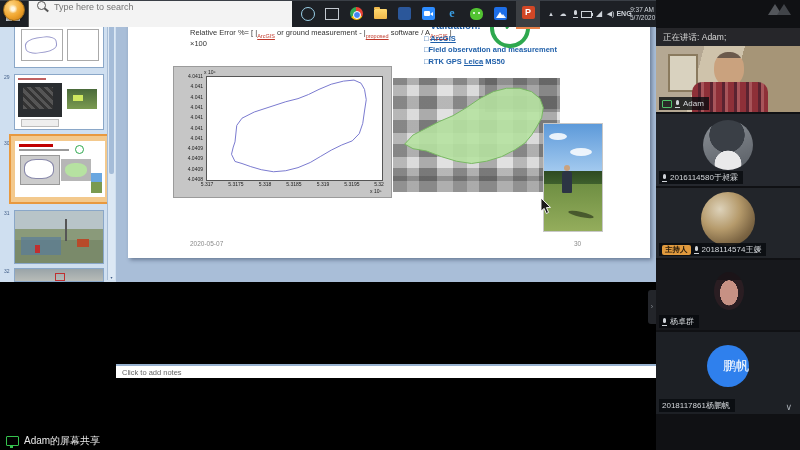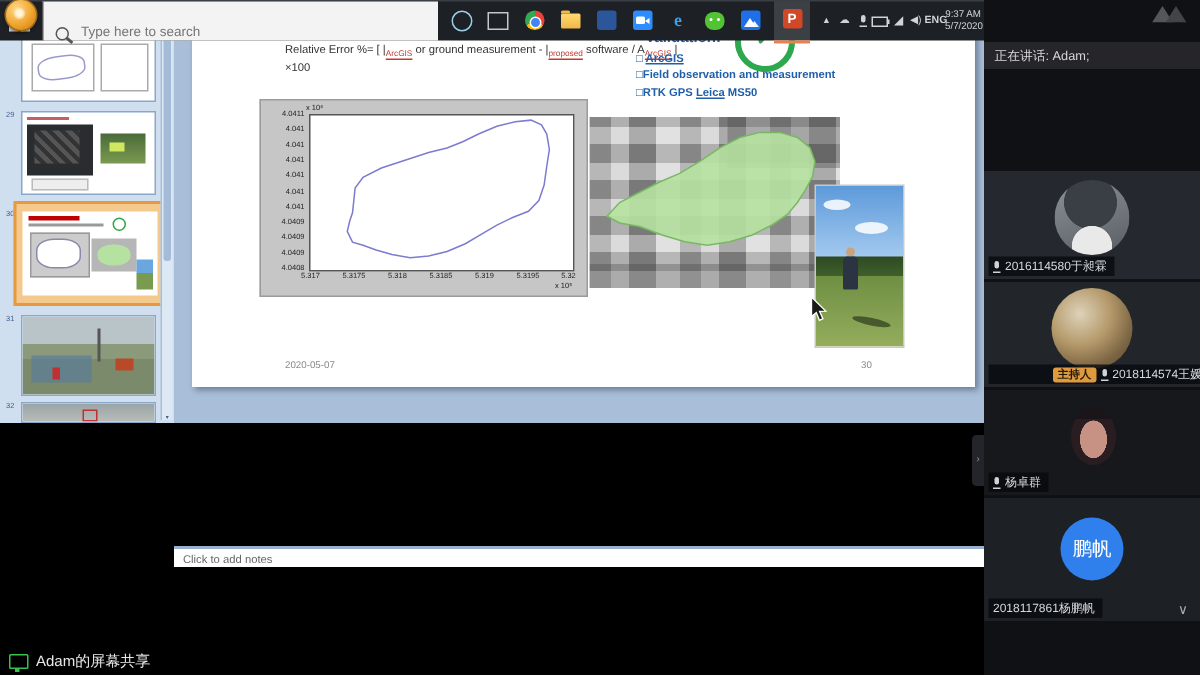--- a/index.html
+++ b/index.html
@@ -100,21 +100,21 @@
   #statusbar{left:0;top:378;width:656px;height:14px;background:linear-gradient(#d8e5f4,#bfd2e8);
     font-size:7px;color:#2f4e73;line-height:14px;}
   .sbsep{display:inline-block;width:1px;height:8px;background:#9fb6d2;margin:0 5px;vertical-align:middle;}
   #zoomtrack{display:inline-block;width:38px;height:3px;background:#9fb6d2;vertical-align:middle;position:relative;margin:0 3px;}
   #zoomthumb{position:absolute;left:16px;top:-2.5px;width:5px;height:8px;background:#eef4fb;border:1px solid #7c99ba;}
   
   #taskbar{left:0;top:392;width:656px;height:26px;background:#1d2025;border-top:1px solid #3a3f46;}
   #startbtn{left:6px;top:6px;width:14px;height:14px;display:grid;grid-template-columns:6px 6px;gap:1.5px;}
   #startbtn i{background:#cdd2d8;display:block;height:6px;}
   #searchbox{left:28px;top:0;width:264px;height:26px;background:#f3f3f3;border-left:1px solid #555;
-    display:flex;align-items:flex-end;box-sizing:border-box;}
+    display:flex;align-items:flex-start;box-sizing:border-box;}
   #mag{width:7px;height:7px;border:1.5px solid #555;border-radius:50%;margin:0 6px 0 8px;position:relative;}
   #mag:after{content:"";position:absolute;left:6px;top:7px;width:5px;height:1.5px;background:#555;transform:rotate(40deg);}
   #searchbox input{border:none;background:transparent;font-size:9px;color:#333;outline:none;width:200px;
     font-family:"Liberation Sans",sans-serif;}
   .tbico{position:absolute;top:5px;width:16px;height:16px;}
   .appsq{width:13px;height:13px;margin:1px auto;border-radius:2px;}
   #cortana{width:12px;height:12px;border:1.5px solid #9ad0e8;border-radius:50%;margin:1px auto;}
   #taskview{width:12px;height:10px;border:1.5px solid #c2c8cf;margin:2px auto;}
   #chromeico{width:13px;height:13px;border-radius:50%;margin:1px auto;position:relative;
     background:conic-gradient(#ea4335 0 33%,#fbbc05 0 66%,#34a853 0 100%);}
@@ -143,37 +143,37 @@
   #sidebar{left:656px;top:0;width:144px;height:450px;background:#101114;}
   #speakbar{left:0;top:28px;width:144px;height:18px;background:#26262a;font-size:8.5px;color:#d8d8d8;
     line-height:18px;padding-left:7px;box-sizing:border-box;}
   .vtile{position:absolute;left:0;width:144px;background:#1f2227;overflow:hidden;}
   .namechip{position:absolute;left:3px;bottom:2px;height:13px;background:rgba(8,10,14,.8);
     display:flex;align-items:center;gap:3px;padding:0 5px 0 3px;font-size:8px;color:#d5d8dc;white-space:nowrap;}
   .micico{display:inline-block;width:5px;height:8px;position:relative;}
   .micico:before{content:"";position:absolute;left:1px;top:0;width:3px;height:5px;border-radius:1.5px;background:#cfd3d8;}
   .micico:after{content:"";position:absolute;left:0;bottom:0;width:5px;height:1px;background:#cfd3d8;box-shadow:2px -1.5px 0 -0.5px #cfd3d8;}
   .scrico{display:inline-block;width:8px;height:6px;border:1px solid #4fc36a;border-radius:1px;}
-  .badge{background:#e09a3e;color:#23180a;font-size:7.5px;padding:0 3px;border-radius:2px;font-weight:bold;margin-left:40px;}
+  .badge{background:#e09a3e;color:#23180a;font-size:7.5px;padding:0 3px;border-radius:2px;font-weight:bold;}
   .avatar{position:absolute;border-radius:50%;}
   #adamvid{background:linear-gradient(105deg,#b5a893 0 30%,#cfc3ab 30% 55%,#a69577 55%);}
   .frame{position:absolute;left:12px;top:8px;width:26px;height:34px;border:2px solid #8a7a5e;background:#d9d2bf;}
   .adamhead{position:absolute;left:58px;top:6px;width:30px;height:34px;border-radius:46%;
     background:linear-gradient(#6b5a4c 0 18%,#caa27e 18%);}
   .adamshirt{position:absolute;left:36px;top:36px;width:76px;height:30px;border-radius:10px 10px 0 0;
     background:repeating-linear-gradient(90deg,#8e3038 0 6px,#5a2330 6px 9px,#a8555a 9px 12px),
                repeating-linear-gradient(0deg,rgba(0,0,0,.25) 0 4px,rgba(255,255,255,.08) 4px 8px);}
   #av2{background:radial-gradient(circle at 50% 88%,#e9e9ea 0 26%,rgba(0,0,0,0) 27%),
        radial-gradient(circle at 48% 30%,#3a3f46 0 40%,rgba(0,0,0,0) 41%),
        linear-gradient(160deg,#8d9298,#585d64);}
   #av3{background:radial-gradient(circle at 35% 32%,#ddd2ba,#b59a6b 40%,#7d6644 70%,#55432c);}
   #p4face{position:absolute;left:58px;top:12px;width:30px;height:38px;border-radius:50%;
     background:radial-gradient(ellipse at 50% 55%,#c79184 0 42%,rgba(0,0,0,0) 43%),
     linear-gradient(#1b1418 0 20%,#2a1d22 20%);}
-  #bluecircle{background:#2f80ed;color:#fff;font-size:13px;display:flex;align-items:center;justify-content:center;}
+  #bluecircle{background:#2f80ed;color:#fff;font-size:13px;display:flex;align-items:center;justify-content:flex-end;}
   #vlogo{position:absolute;right:8px;top:3px;width:24px;height:12px;overflow:hidden;opacity:.55;}
   #vlogo i{position:absolute;bottom:0;border-left:7px solid transparent;border-right:7px solid transparent;border-bottom:11px solid #8a8f96;}
   
   #banner{left:6px;top:434px;height:14px;display:flex;align-items:center;gap:5px;font-size:10px;color:#e8e8e8;}
   #banner .mon{width:11px;height:8px;border:1.5px solid #35c24d;border-radius:1px;position:relative;}
   #banner .mon:after{content:"";position:absolute;left:3px;bottom:-3px;width:3px;height:2px;background:#35c24d;}
   
   #recchip{left:2px;top:39px;width:42px;height:11px;background:#1e6b38;border-radius:2px;
     display:flex;align-items:center;gap:3px;padding-left:4px;box-sizing:border-box;}
   #recchip i{width:5px;height:5px;border:1px solid #e8f5ec;display:inline-block;}
@@ -472,20 +472,30 @@
     </div>
   </div>
 
   <div class="abs" id="sidebar">
     <div class="abs" id="speakbar">正在讲话: Adam;</div>
     <div class="abs" id="vlogo">
         <i style="left:0;"></i>
         <i style="left:9px;border-bottom-color:#6a6f76;"></i>
       </div>
 
+    <div class="vtile" id="adamvid" style="top:46px;height:66px;">
+      <div class="frame"></div>
+      <div class="adamhead"></div>
+      <div class="adamshirt"></div>
+      <div class="namechip">
+        <span class="scrico"></span>
+        <span class="micico"></span>
+        <span>Adam</span>
+      </div>
+    </div>
 
     <div class="vtile" style="top:114px;height:72px;background:#25282e;">
       <div class="avatar" id="av2" style="left:47px;top:6px;width:50px;height:50px;"></div>
       <div class="namechip">
         <span class="micico"></span>
         <span>2016114580于昶霖</span>
       </div>
     </div>
 
     <div class="vtile" style="top:188px;height:70px;background:#22252a;">

